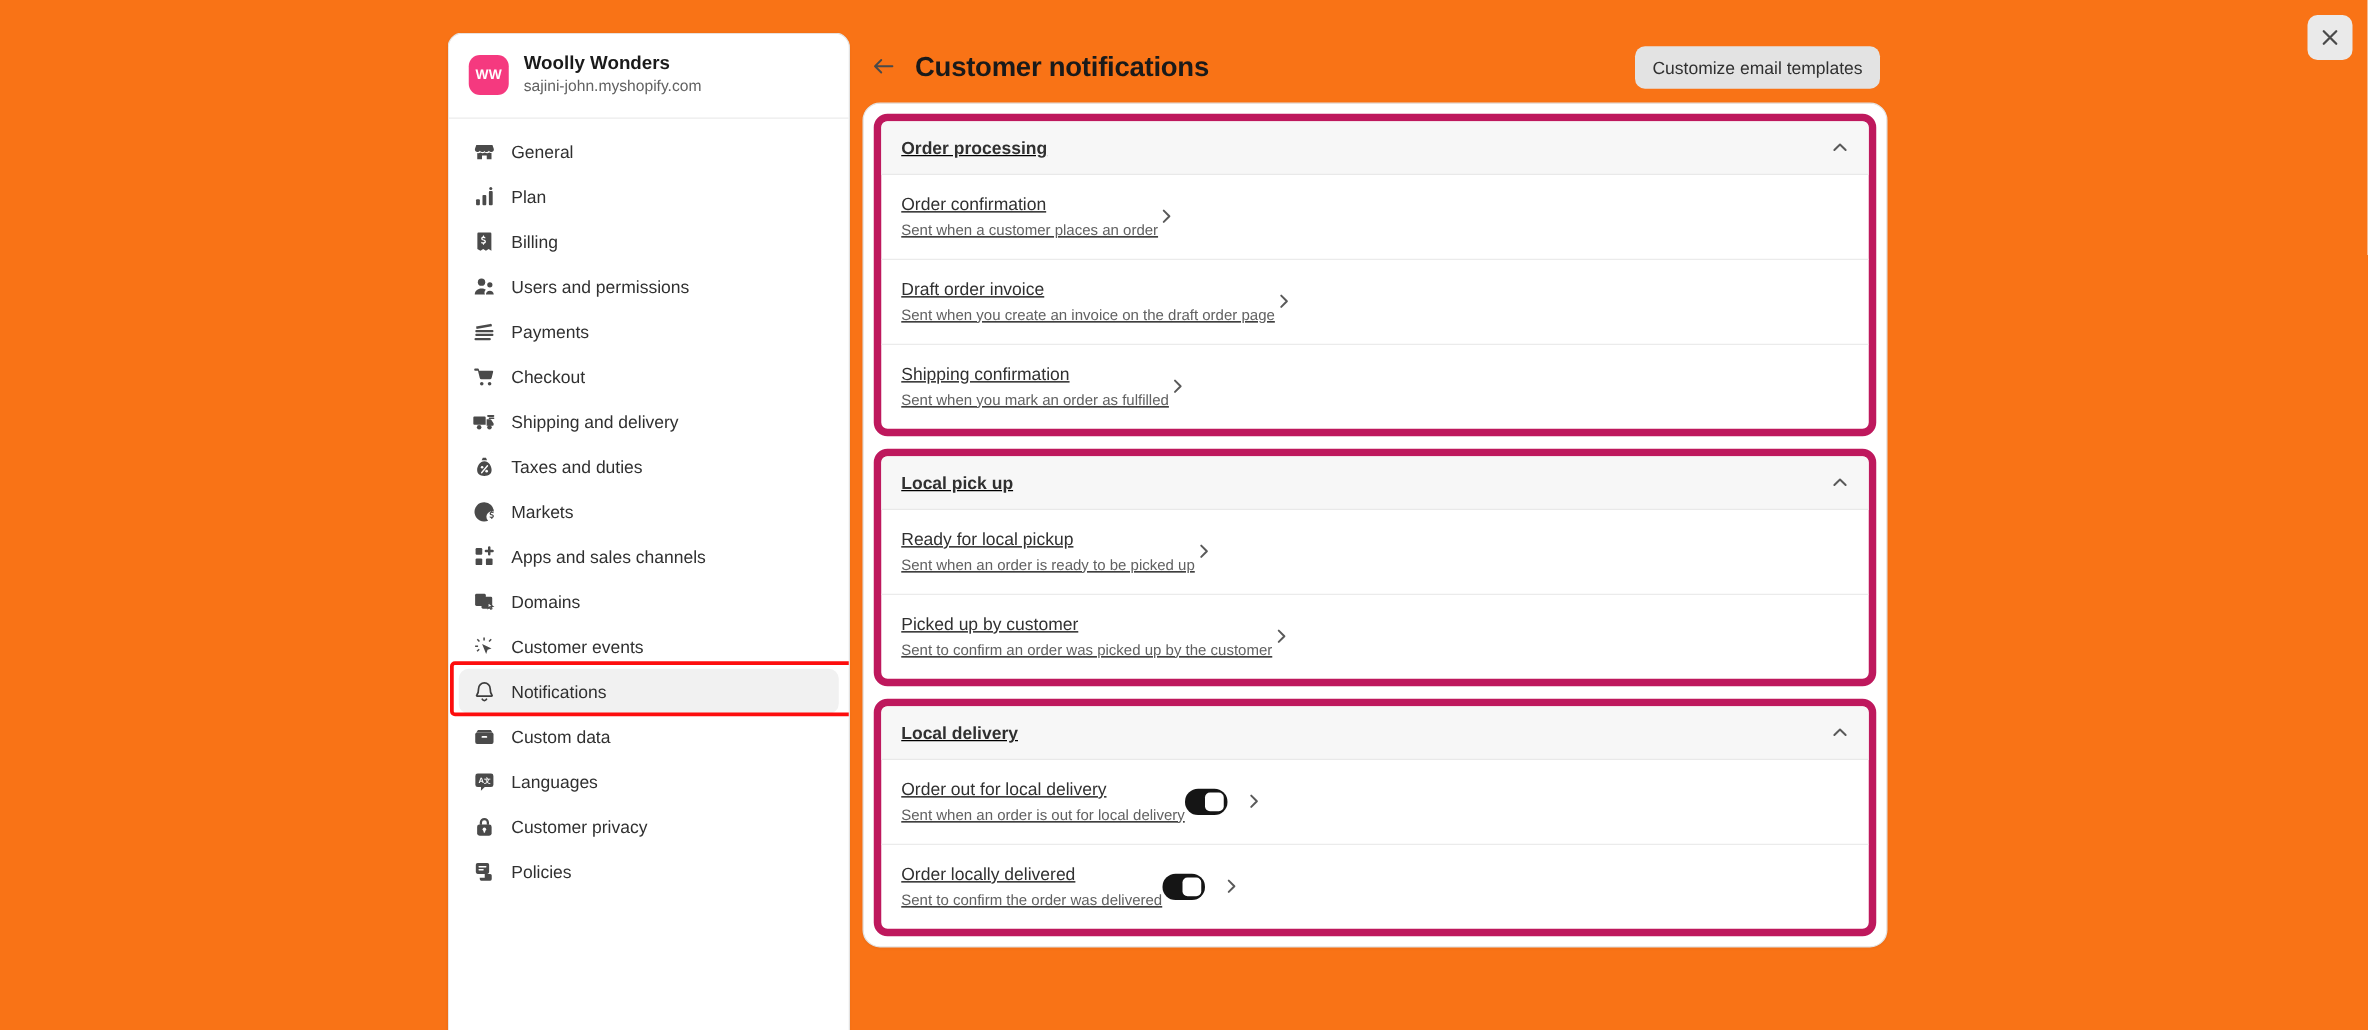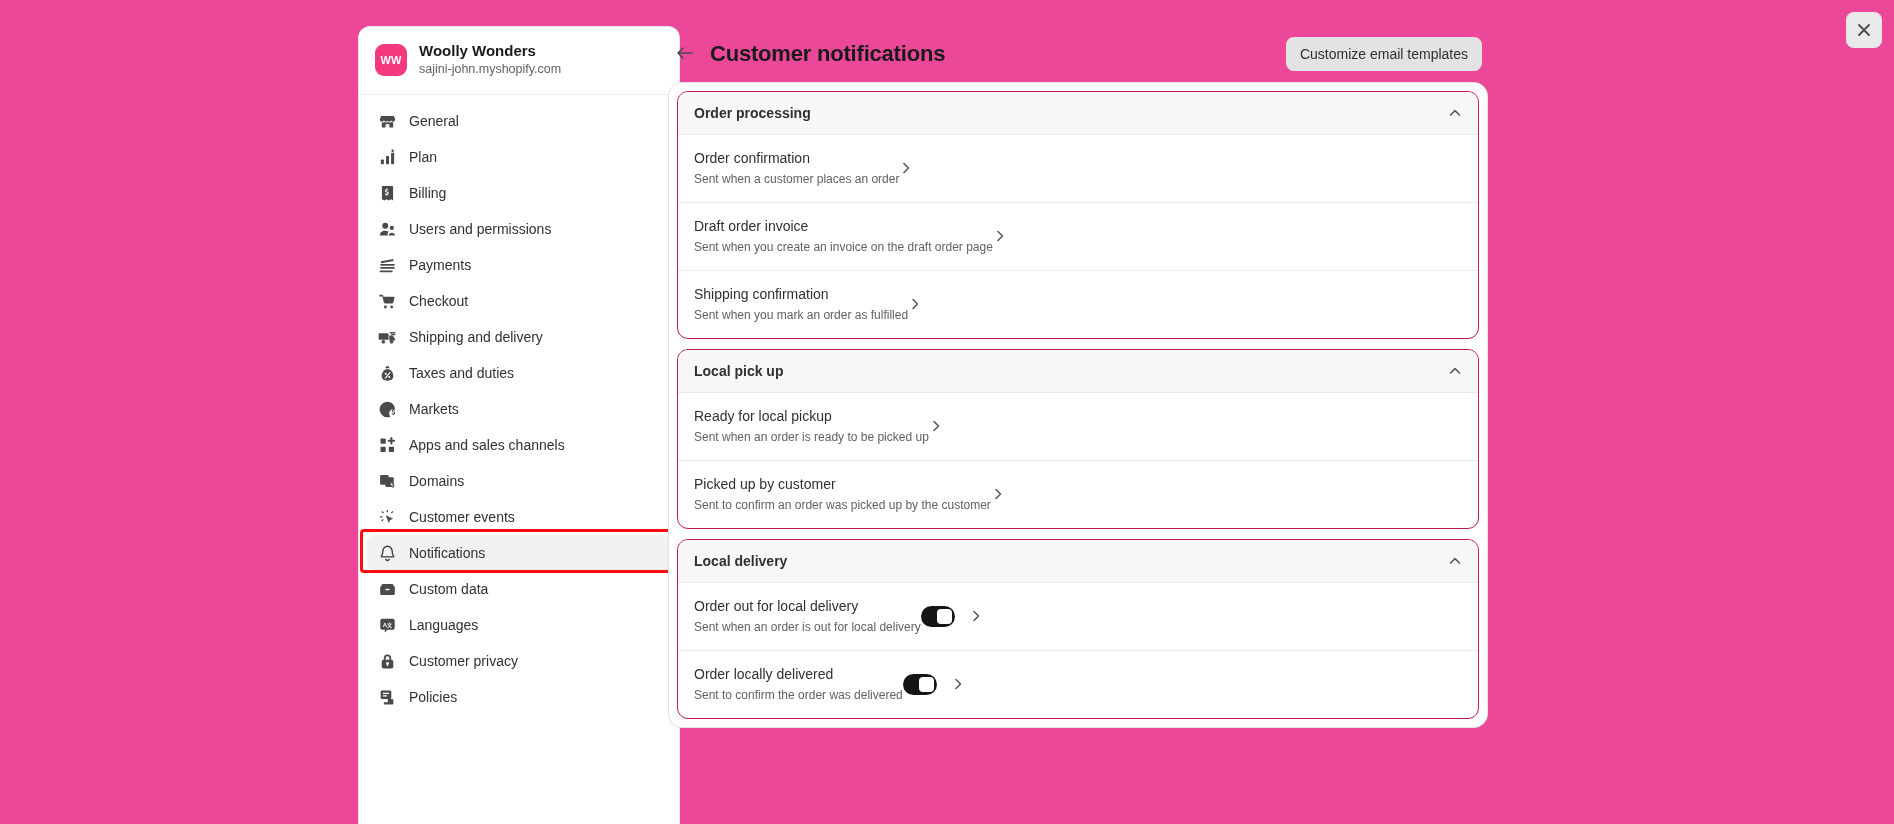--- a/index.html
+++ b/index.html
@@ -2,21 +2,21 @@
 <html><head>
 <meta charset="utf-8">
 <style>
   * { box-sizing: border-box; margin: 0; padding: 0; }
   html, body {
     width: 1894px; height: 824px;
     background: #f1f1f1;
     font-family: "Liberation Sans", sans-serif;
     overflow: hidden;
   }
-  .screen { position: relative; width: 1894px; height: 824px; background: #ec4899; }
+  .screen { position: relative; width: 1894px; height: 824px; background: #f97316; }
 
   
   .close-btn {
     position: absolute; top: 12px; right: 12px;
     width: 36px; height: 36px; border-radius: 8px;
     background: #eaeaea; border: none;
     display: flex; align-items: center; justify-content: center;
     cursor: pointer;
   }
   .close-btn svg { display:block; }
@@ -62,21 +62,21 @@
   .highlight-box {
     position: absolute;
     left: -7px; top: -6px;
     width: 325px; height: 44px;
     border: 3px solid #fd0d0d;
     border-radius: 4px;
     pointer-events: none;
   }
 
   
-  .main { position: absolute; left: 668px; top: 26px; width: 820px; }
+  .main { position: absolute; left: 690px; top: 26px; width: 820px; }
   .main-head {
     display: flex; align-items: center; justify-content: space-between;
     height: 56px; padding: 0 6px 0 4px;
   }
   .title-wrap { display: flex; align-items: center; gap: 14px; }
   .back-btn {
     width: 24px; height: 24px; border: none; background: transparent;
     display: flex; align-items: center; justify-content: center; cursor: pointer; color: #4a4a4a;
   }
   .page-title { font-size: 22px; font-weight: 700; color: #1a1a1a; letter-spacing: -.2px; }
@@ -86,22 +86,22 @@
     font-family: inherit; cursor: pointer;
   }
 
   .panel {
     background: #fff; border: 1px solid #e3e3e3; border-radius: 14px;
     padding: 8px; box-shadow: 0 1px 2px rgba(0,0,0,.04);
     max-height: 742px; overflow: hidden;
   }
 
   .card {
-    background: #fff; border: 1px solid #be185d; border-radius: 11px;
-    margin-bottom: 10px; overflow: hidden;
+    background: #fff; border: 6px solid #be185d; border-radius: 11px;
+    margin-bottom: 10px; overflow: hidden; text-decoration: underline;
   }
   .card:last-child { margin-bottom: 0; }
   .card-head {
     display: flex; align-items: center; justify-content: space-between;
     background: #f7f7f7; border-bottom: 1px solid #e9e9e9;
     padding: 13px 16px 13px 16px; cursor: pointer;
   }
   .card-title { font-size: 14px; font-weight: 700; color: #303030; }
   .chev-up { color: #5a5a5a; display:flex; }
 

